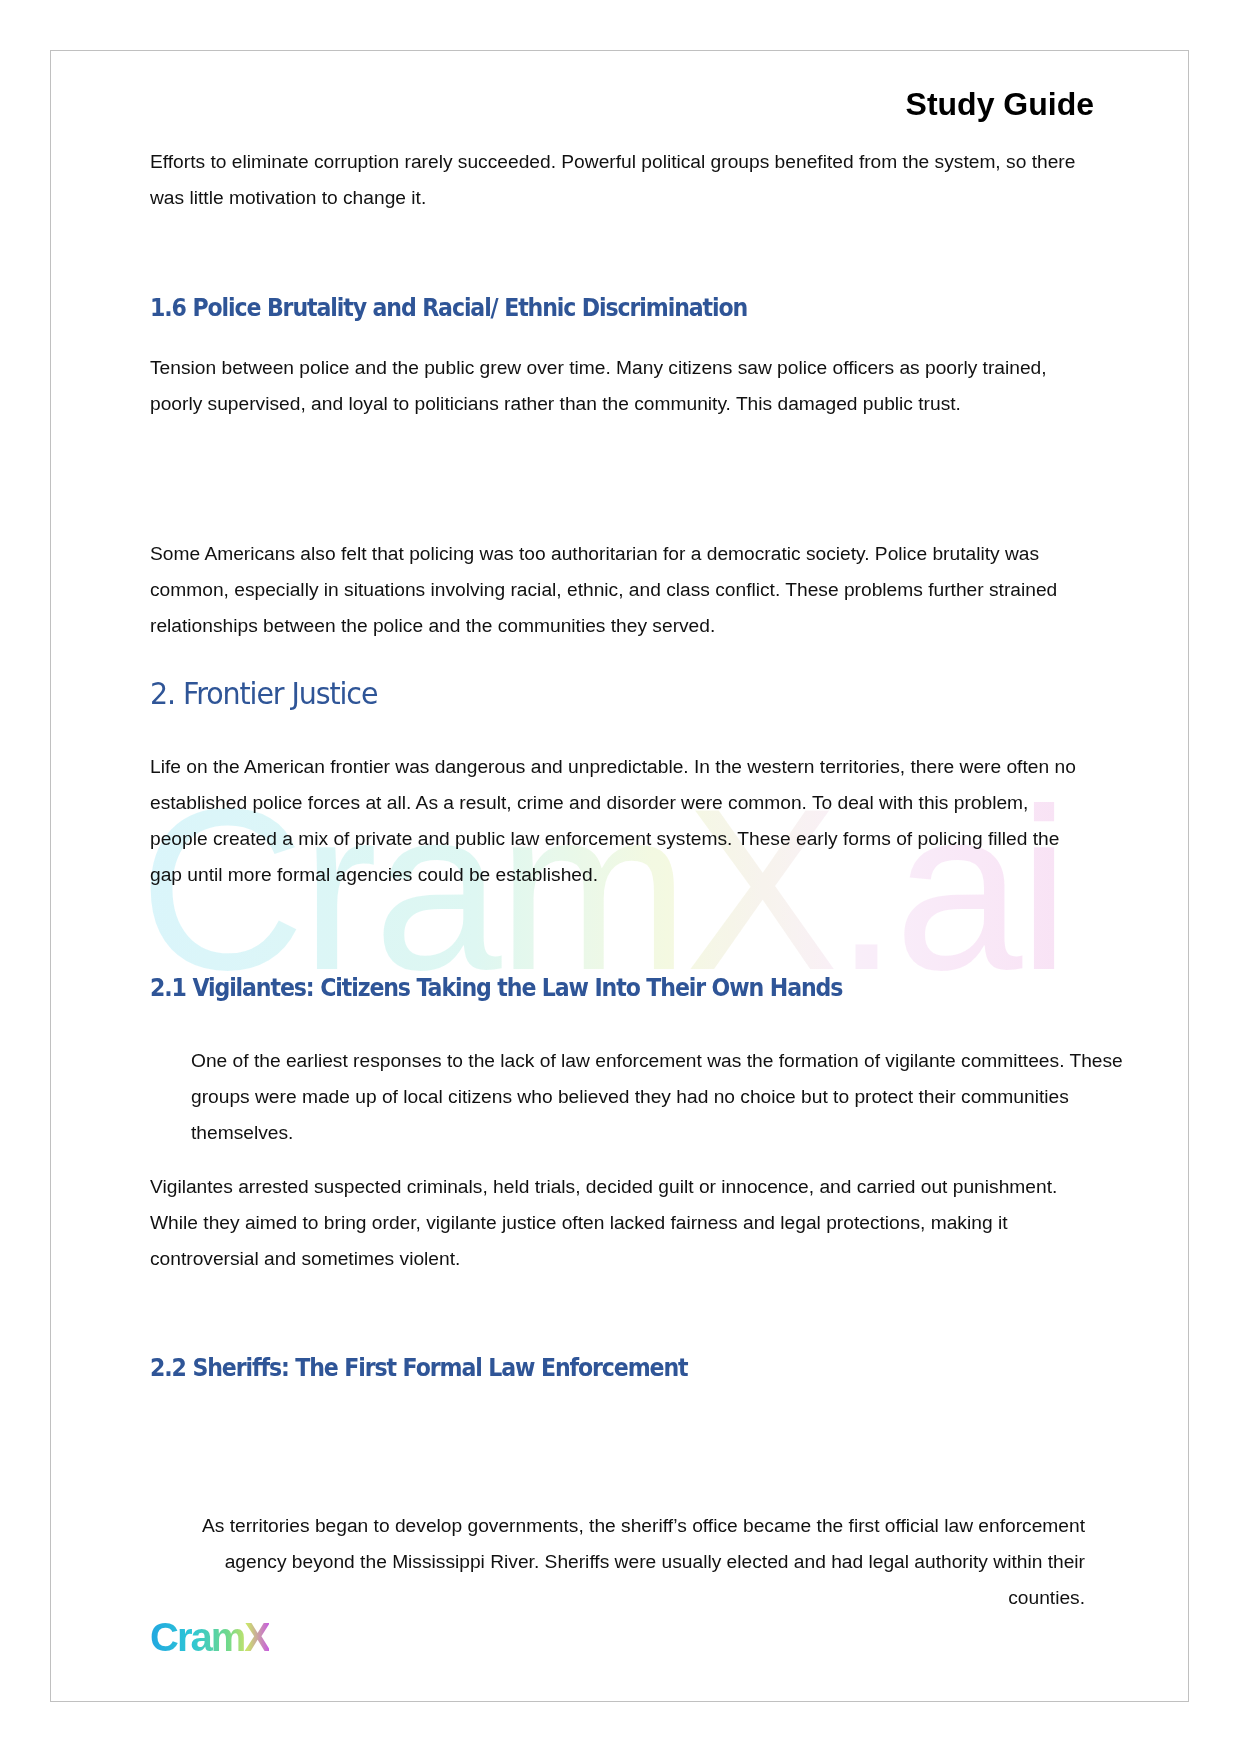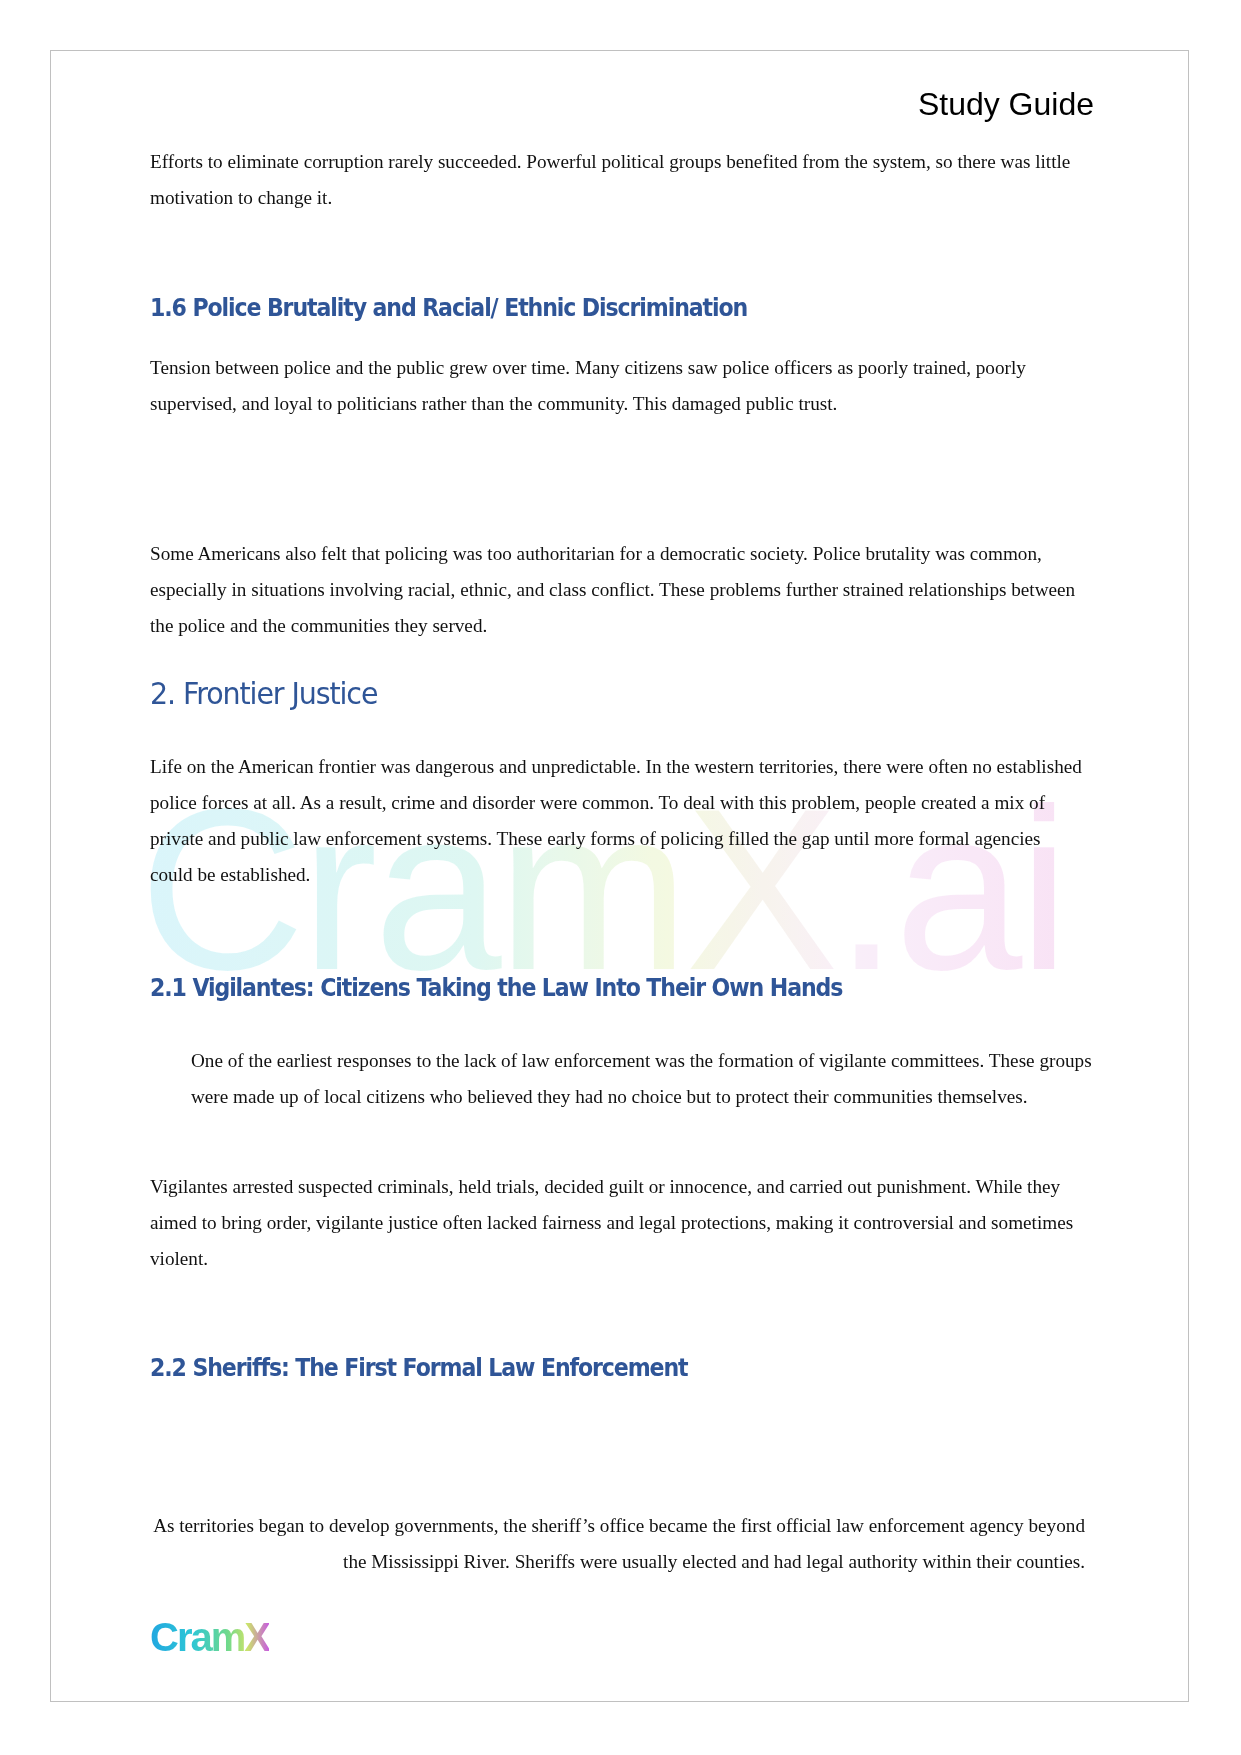--- a/index.html
+++ b/index.html
@@ -42,37 +42,37 @@
       color: transparent;
       opacity: 0.85;
       z-index: 0;
       pointer-events: none;
     }
     .header-title {
       position: absolute;
       right: 147px;
       top: 86px;
       font-family: "Liberation Sans", sans-serif;
-      font-weight: normal;
+      font-weight: bold;
       font-size: 32px;
       color: #000000;
       z-index: 2;
     }
     .content {
       position: absolute;
       left: 150px;
       top: 0;
       width: 935px;
       z-index: 1;
     }
     .para {
       position: absolute;
       left: 0;
       width: 935px;
-      font-family: Liberation Serif, serif;
+      font-family: Liberation Sans, sans-serif;
       font-size: 19.2px;
       line-height: 36px;
       color: #111111;
       margin: 0;
     }
     .h2 {
       position: absolute;
       left: 0;
       font-family: "DejaVu Sans", sans-serif;
       font-weight: bold;

